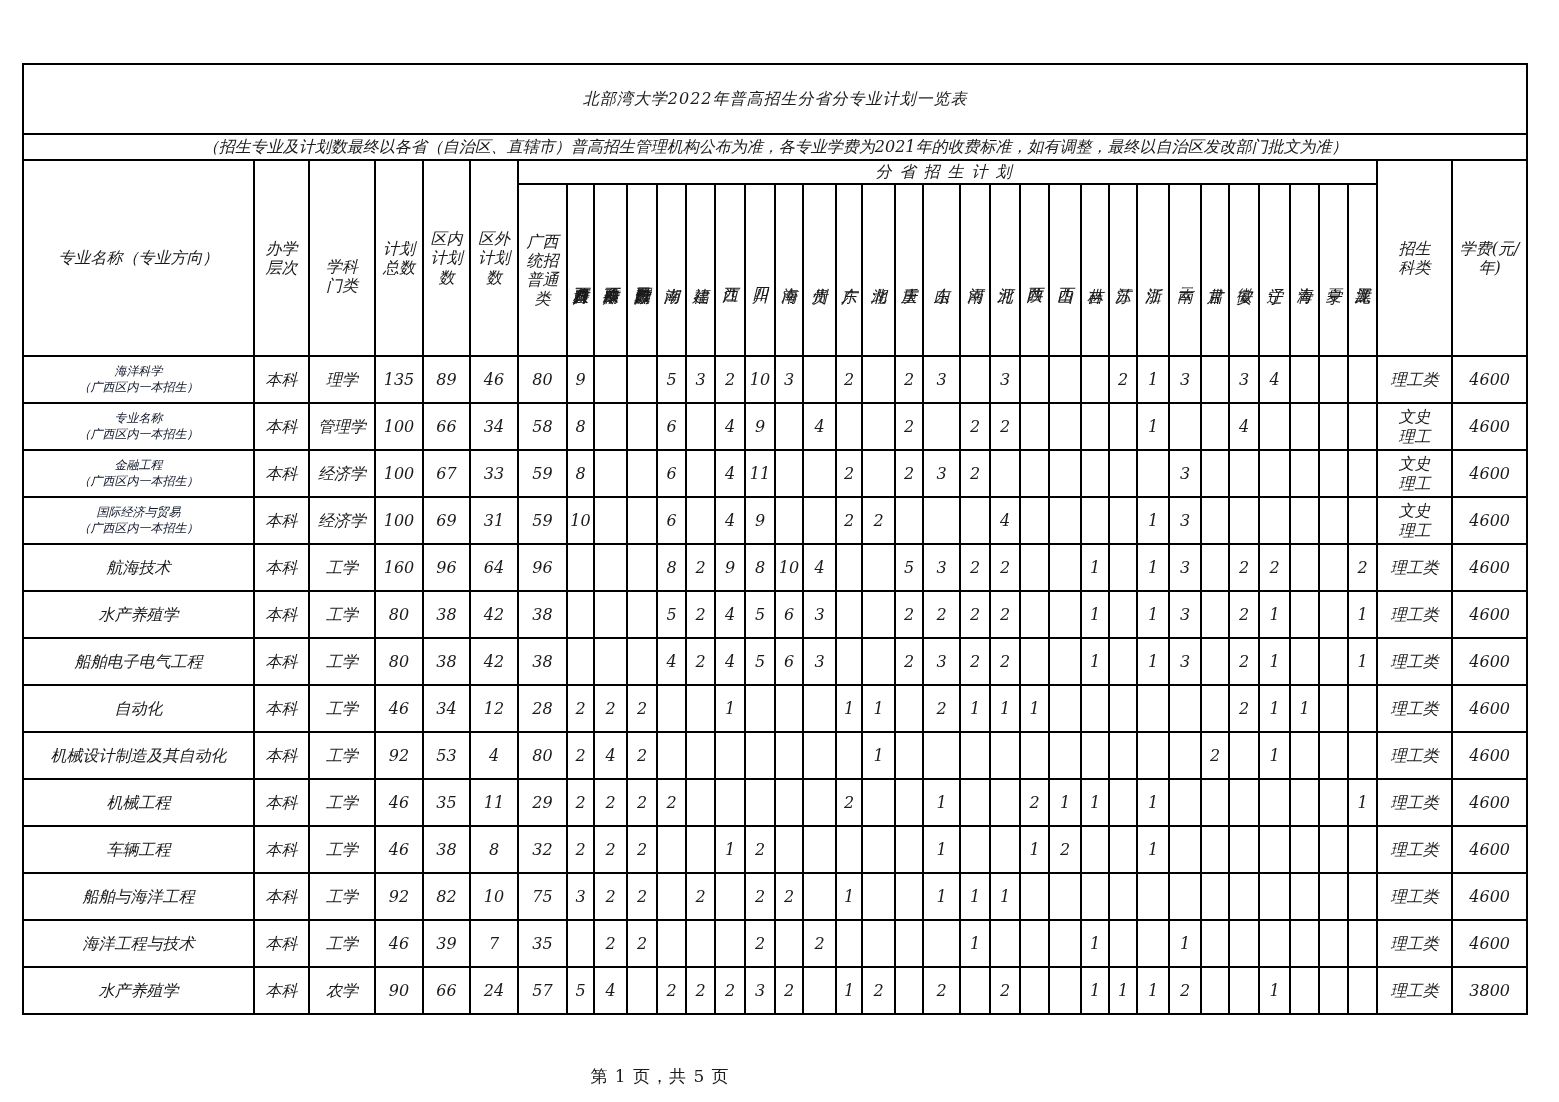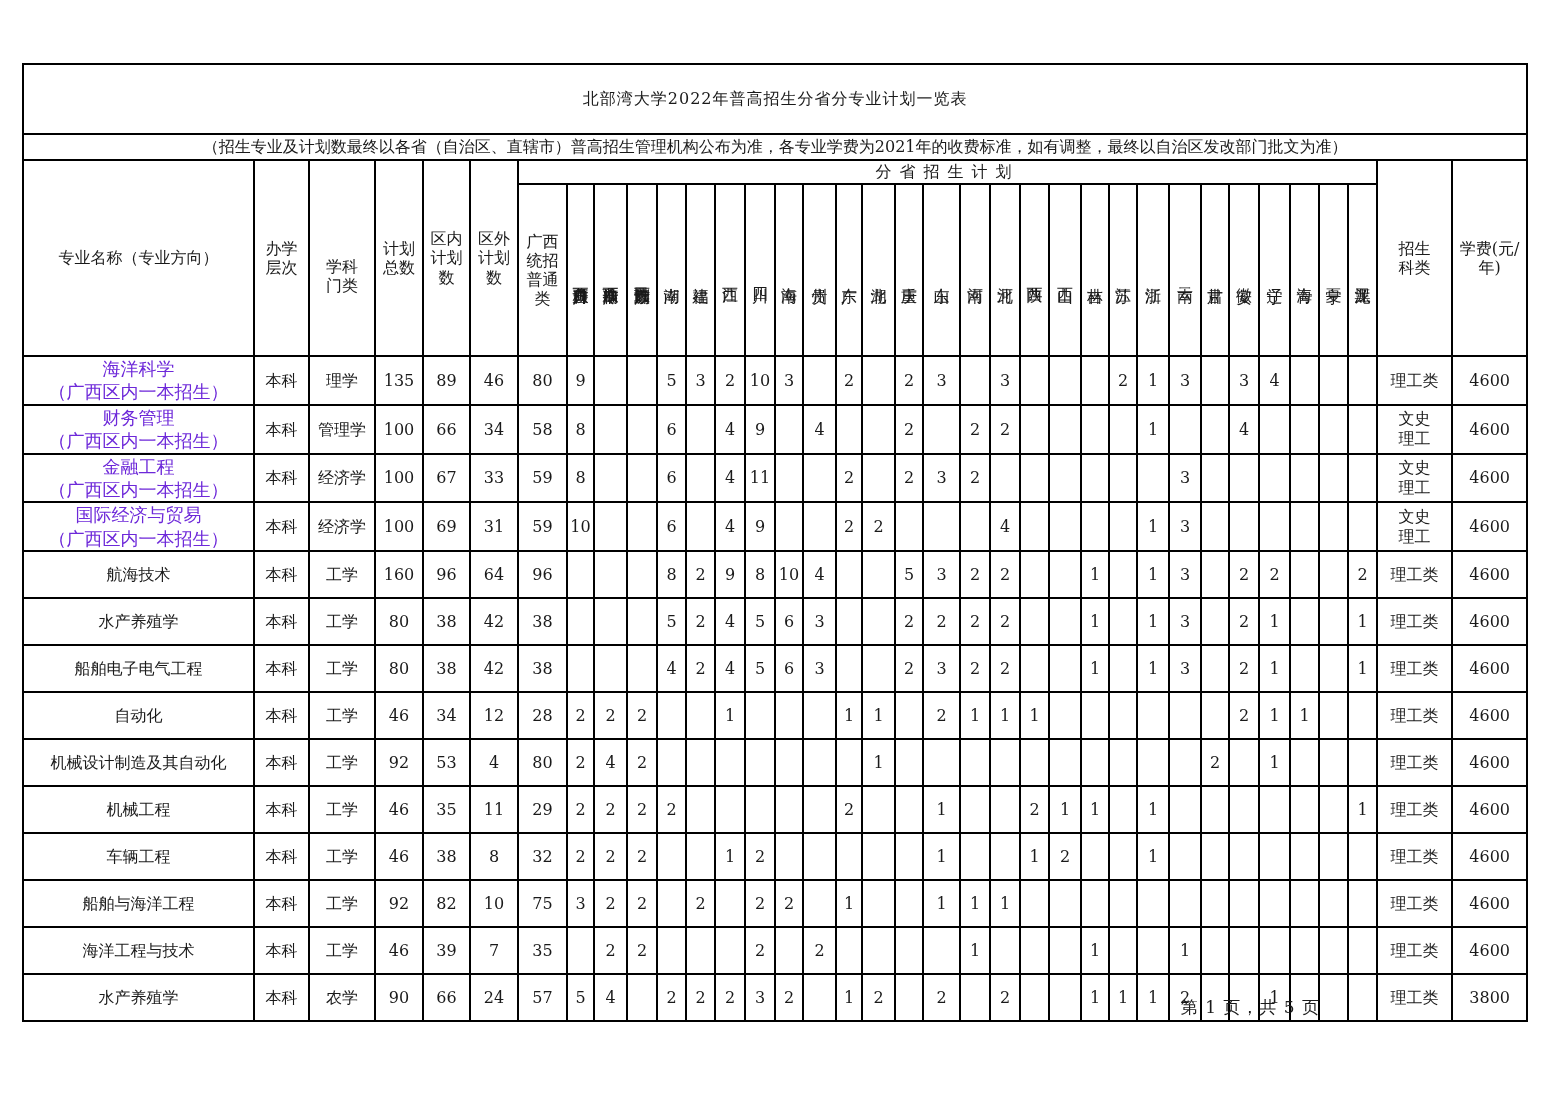--- a/index.html
+++ b/index.html
@@ -1,29 +1,29 @@
 <!DOCTYPE html>
 <html><head>
 <meta charset="utf-8">
 <style>
   html, body { margin: 0; padding: 0; background: #ffffff; }
   body { width: 1559px; height: 1102px; position: relative; font-family: "DejaVu Serif", "Liberation Serif", serif; color: #1a1a1a; overflow: hidden; }
-  .sheet { position: absolute; left: 22px; top: 63px; width: 1412px; }
+  .sheet { position: absolute; left: 22px; top: 63px; width: 1412px; font-style: italic; }
   table.plan { border-collapse: collapse; table-layout: fixed; width: 1504px; }
   table.plan td { border: 2px solid #000; padding: 0; text-align: center; vertical-align: middle; font-size: 16px; line-height: 1.2; overflow: hidden; }
   .title-cell { height: 68px; font-size: 44px; letter-spacing: 1px; }
   .sub-cell { height: 24px; font-size: 15px; }
   .group-cell { height: 22px; font-size: 16px; letter-spacing: 8px; border-bottom: 2px solid #000; }
   .hdr { font-size: 16px; }
   .vhdr { writing-mode: vertical-rl; text-orientation: upright; font-size: 16px; letter-spacing: 0px; display: inline-block; line-height: 1; }
   .vcell { vertical-align: middle; }
   tr.data td { height: 45px; font-size: 16px; }
-  .major-red { color: #6d28d9; line-height: 1.3; font-size: 18px; }
+  .major-red { color: #0f172a; line-height: 1.3; font-size: 12px; }
   .major { color: #1a1a1a; }
-  .footer { position: absolute; top: 996px; left: 0; width: 1320px; text-align: right; font-size: 17px; letter-spacing: 1px; }
+  .footer { position: absolute; top: 1065px; left: 0; width: 1320px; text-align: center; font-size: 17px; letter-spacing: 1px; }
 </style>
 </head>
 <body>
 
 <div class="sheet">
   <table class="plan" id="plan-table">
     <colgroup id="cols">
         <col style="width: 231px;">
         <col style="width: 55px;">
         <col style="width: 66px;">
@@ -145,21 +145,21 @@
           <td>3</td>
           <td>4</td>
           <td></td>
           <td></td>
           <td></td>
           <td><span>理工类</span></td>
           <td>4600</td>
         </tr>
         <tr class="data">
           <td>
-            <div class="major-red">财务管理</div>
+            <div class="major-red">专业名称</div>
             <div class="major-red">（广西区内一本招生）</div>
           </td>
           <td>本科</td>
           <td>管理学</td>
           <td>100</td>
           <td>66</td>
           <td>34</td>
           <td>58</td>
           <td>8</td>
           <td></td>

